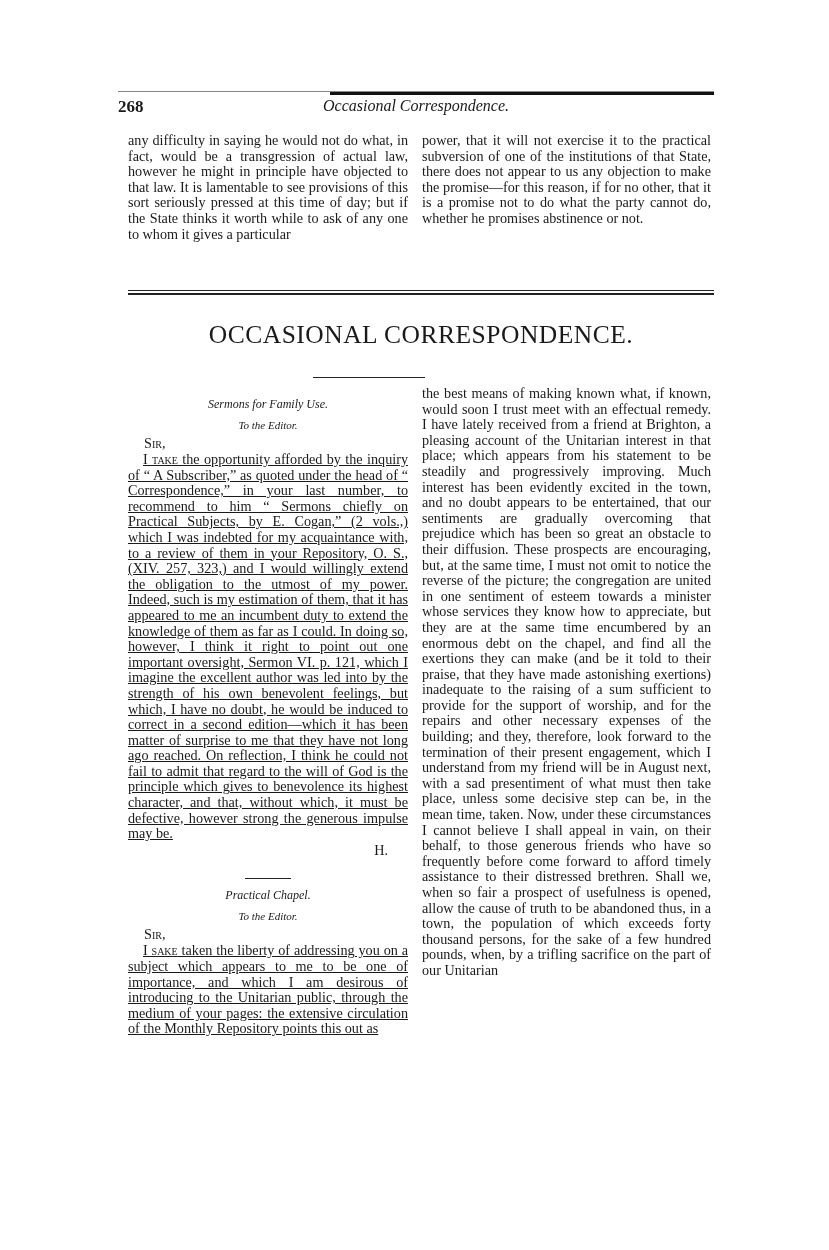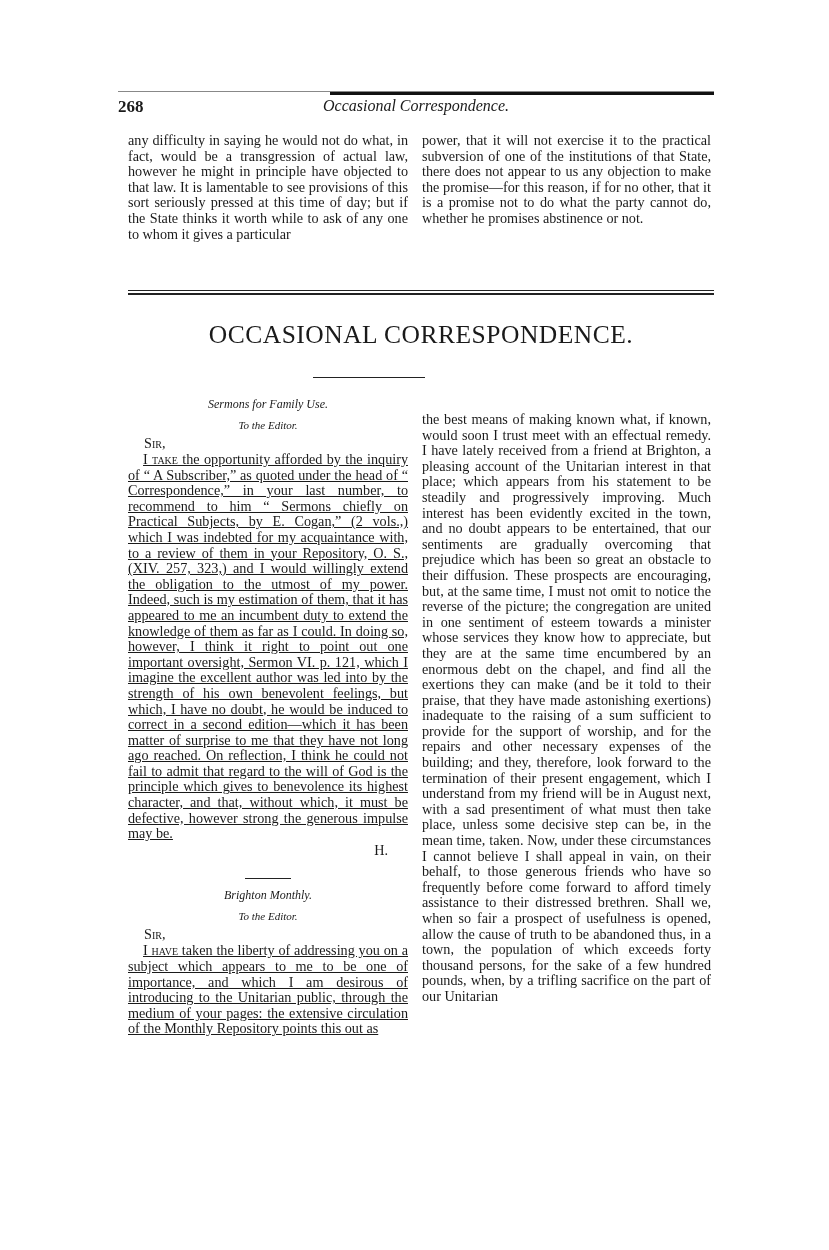--- a/index.html
+++ b/index.html
@@ -15,21 +15,21 @@
                    font-style: italic; font-size: 16px; }
   .col { position: absolute; font-size: 14.2px; line-height: 15.6px; text-align: justify; }
   .col p { margin: 0; }
   .col-left-top { left: 128px; top: 133px; width: 280px; }
   .col-right-top { left: 422px; top: 133px; width: 289px; }
   .double-rule { position: absolute; left: 128px; width: 586px; height: 0; border-top: 1px solid #222; }
   .section-title { position: absolute; left: 118px; width: 606px; top: 320px; text-align: center;
                    font-size: 25.5px; letter-spacing: 0.5px; }
   .title-rule { position: absolute; left: 313px; top: 377px; width: 112px; height: 0; border-top: 1.5px solid #222; }
   .col-left { left: 128px; top: 394px; width: 280px; }
-  .col-right { left: 422px; top: 412px; width: 289px; }
+  .col-right { left: 422px; top: 386px; width: 289px; }
   .heading-ital { text-align: center; font-style: italic; font-size: 12px; line-height: 21px; }
   .to-editor { text-align: center; font-style: italic; font-size: 11px; line-height: 20px; }
   .salutation { padding-left: 16px; font-variant: small-caps; line-height: 17px; }
   .indent { text-indent: 15px; text-decoration: underline; }
   .smallcaps { font-variant: small-caps; }
   .signature { text-align: right; padding-right: 20px; margin-top: 1px !important; }
   .short-rule { width: 46px; margin: 20px auto 6px; border-top: 1.5px solid #222; height: 0; }
 </style>
 </head>
 <body>
@@ -61,24 +61,24 @@
       <p class="heading-ital">Sermons for Family Use.</p>
       <p class="to-editor">To the Editor.</p>
       <p class="salutation">Sir,</p>
       <p class="indent"><span class="smallcaps">I take</span><span> the opportunity afforded by the inquiry of “ A Subscriber,” as quoted under the head of “ Correspondence,” in your last number, to recommend to him “ Sermons chiefly on Practical Subjects, by E. Cogan,” (2 vols.,) which I was indebted for my acquaintance with, to a review of them in your Repository, O. S., (XIV. 257, 323,) and I would willingly extend the obligation to the utmost of my power.  Indeed, such is my estimation of them, that it has appeared to me an incumbent duty to extend the knowledge of them as far as I could.  In doing so, however, I think it right to point out one important oversight, Sermon VI. p. 121, which I imagine the excellent author was led into by the strength of his own benevolent feelings, but which, I have no doubt, he would be induced to correct in a second edition—which it has been matter of surprise to me that they have not long ago reached.  On reflection, I think he could not fail to admit that regard to the will of God is the principle which gives to benevolence its highest character, and that, without which, it must be defective, however strong the generous impulse may be.</span></p>
       <p class="signature">H.</p>
     </div>
 
     <div class="short-rule"></div>
 
     <div>
-      <p class="heading-ital">Brighton Monthly.</p>
+      <p class="heading-ital">Practical Chapel.</p>
       <p class="to-editor">To the Editor.</p>
       <p class="salutation">Sir,</p>
-      <p class="indent"><span class="smallcaps">I have</span><span> taken the liberty of addressing you on a subject which appears to me to be one of importance, and which I am desirous of introducing to the Unitarian public, through the medium of your pages: the extensive circulation of the Monthly Repository points this out as</span></p>
+      <p class="indent"><span class="smallcaps">I sake</span><span> taken the liberty of addressing you on a subject which appears to me to be one of importance, and which I am desirous of introducing to the Unitarian public, through the medium of your pages: the extensive circulation of the Monthly Repository points this out as</span></p>
     </div>
   </div>
 
   <div class="col col-right">
     <p>the best means of making known what, if known, would soon I trust meet with an effectual remedy.  I have lately received from a friend at Brighton, a pleasing account of the Unitarian interest in that place; which appears from his statement to be steadily and progressively improving.  Much interest has been evidently excited in the town, and no doubt appears to be entertained, that our sentiments are gradually overcoming that prejudice which has been so great an obstacle to their diffusion.  These prospects are encouraging, but, at the same time, I must not omit to notice the reverse of the picture; the congregation are united in one sentiment of esteem towards a minister whose services they know how to appreciate, but they are at the same time encumbered by an enormous debt on the chapel, and find all the exertions they can make (and be it told to their praise, that they have made astonishing exertions) inadequate to the raising of a sum sufficient to provide for the support of worship, and for the repairs and other necessary expenses of the building; and they, therefore, look forward to the termination of their present engagement, which I understand from my friend will be in August next, with a sad presentiment of what must then take place, unless some decisive step can be, in the mean time, taken.  Now, under these circumstances I cannot believe I shall appeal in vain, on their behalf, to those generous friends who have so frequently before come forward to afford timely assistance to their distressed brethren.  Shall we, when so fair a prospect of usefulness is opened, allow the cause of truth to be abandoned thus, in a town, the population of which exceeds forty thousand persons, for the sake of a few hundred pounds, when, by a trifling sacrifice on the part of our Unitarian</p>
   </div>
 
 </div>
 
 </body></html>

